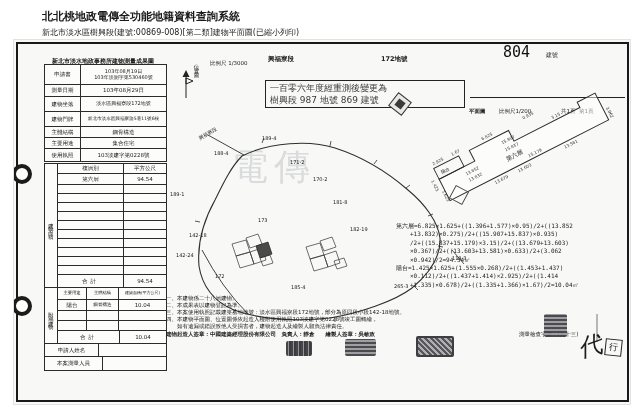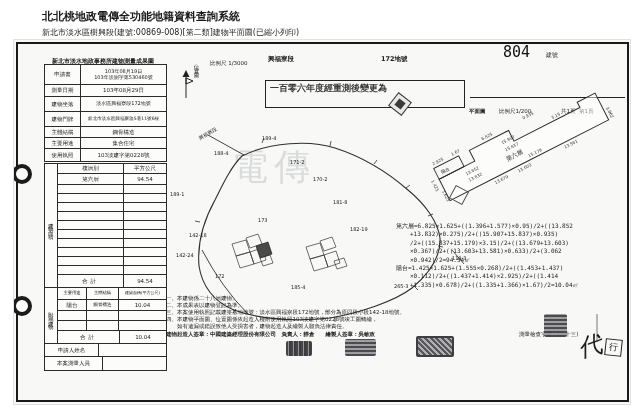--- a/index.html
+++ b/index.html
@@ -54,22 +54,23 @@
     <div class="txt" style="left:439px;top:68px;font-size:5.5px;font-weight:bold;">平面圖</div>
     <div class="txt" style="left:469px;top:68px;font-size:5.5px;">比例尺1/200</div>
     <div class="txt" style="left:531px;top:68px;font-size:5.5px;">共1頁</div>
     <div class="txt" style="left:549px;top:68px;font-size:5.5px;">第1頁</div>
     <div style="position:absolute;left:456px;top:57px;width:155px;height:1px;background:#222;"></div>
 
     <div class="txt vside" style="left:164px;top:20px;height:30px;">位置圖</div>
     <div class="txt" style="left:180px;top:20px;font-size:5.5px;">比例尺 1/3000</div>
 
     <div style="position:absolute;left:251px;top:40px;width:200px;height:28px;border:1.3px solid #232323;
-                padding:1px 4px;box-sizing:border-box;font-size:9px;line-height:1.35;color:#3a3a3a;white-space:nowrap;overflow:hidden;font-weight:bold;">
+                padding:1px 4px;box-sizing:border-box;font-size:9px;line-height:1.35;color:#3a3a3a;white-space:nowrap;overflow:hidden;">
       <div>一百零六年度經重測後變更為</div>
+      <div>樹興段 987 地號 869 建號</div>
     </div>
 
     <div class="tbl" style="left:30px;top:24px;width:123px;">
       <div class="row" style="height:20px;">
         <div class="cell" style="width:36px;">申請書</div>
         <div class="cell" style="flex:1;font-size:5px;">
           <div>103年08月19日</div>
           <div>103年淡測字第530460號</div>
         </div>
       </div>

